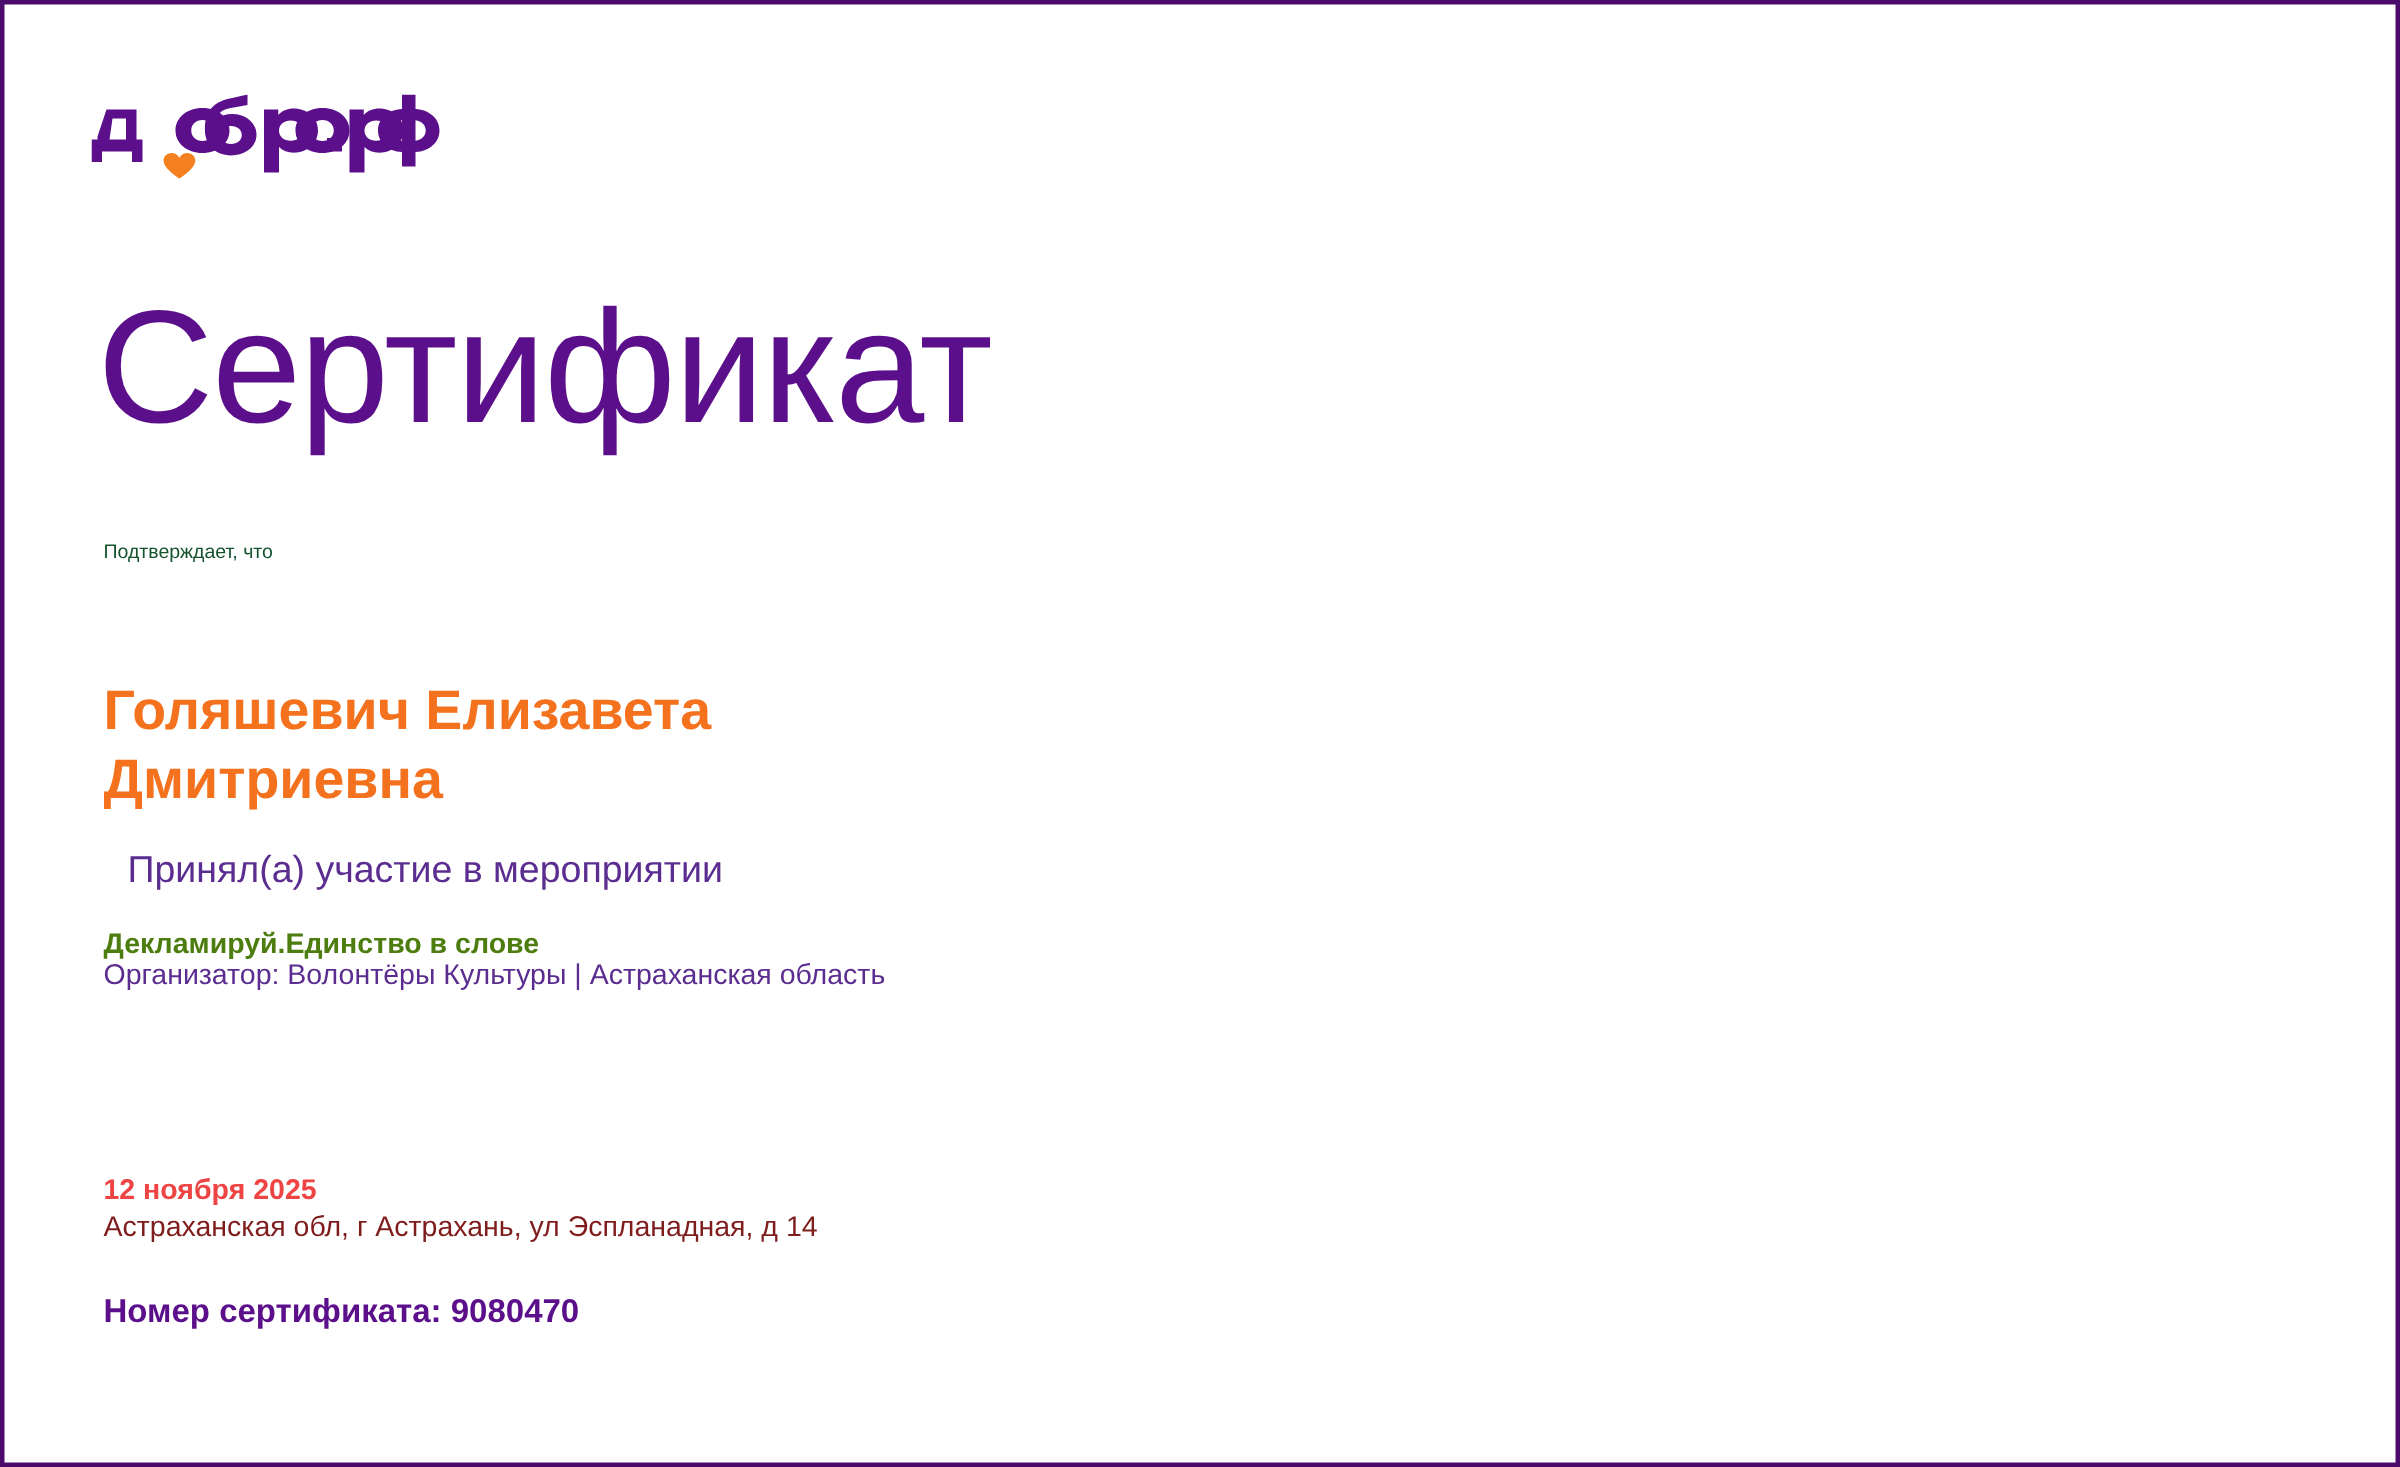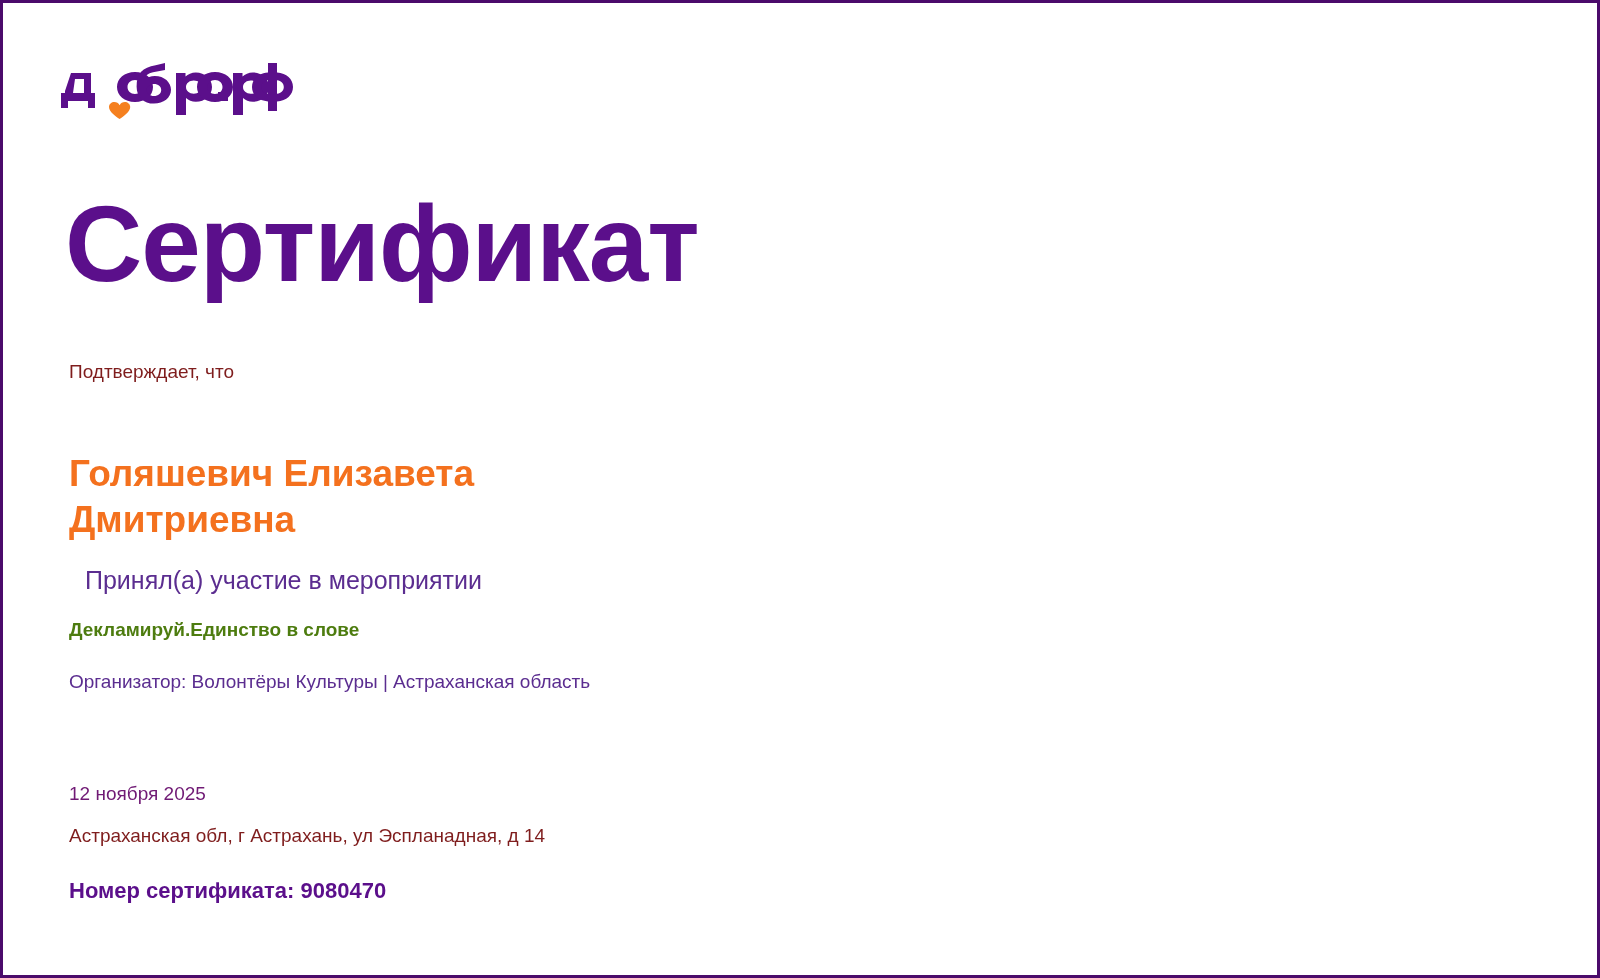--- a/index.html
+++ b/index.html
@@ -40,35 +40,35 @@
   }
 
   
   .title {
     position: absolute;
     left: 62px;
     top: 188px;
     margin: 0;
     font-size: 107px;
     line-height: 1;
-    font-weight: 700;
+    font-weight: 400;
     letter-spacing: -1px;
     color: #5B0F8B;
     white-space: nowrap;
   }
 
   
   .confirm-line {
     position: absolute;
     left: 66px;
     top: 357px;
-    font-size: 19px;
+    font-size: 13px;
     line-height: 1.3;
     font-weight: 400;
-    color: #7f1d1d;
+    color: #14532d;
   }
 
   .recipient-name {
     position: absolute;
     left: 66px;
     top: 448px;
     width: 640px;
     margin: 0;
     font-size: 37px;
     line-height: 1.25;
@@ -93,40 +93,39 @@
     top: 615px;
     font-size: 19px;
     line-height: 1.3;
     font-weight: 700;
     color: #4d7c0f;
   }
 
   .organizer-line {
     position: absolute;
     left: 66px;
-    top: 667px;
+    top: 636px;
     font-size: 19px;
     line-height: 1.3;
     font-weight: 400;
     color: #5B2D90;
   }
 
   
   .footer {
     position: absolute;
     left: 66px;
     top: 779px;
     width: 900px;
   }
   .footer-date {
     font-size: 19px;
     line-height: 1.3;
-    font-weight: 400;
-    color: #701a75;
-    margin-bottom: 17px;
+    font-weight: 700;
+    color: #ef4444;
   }
   .footer-address {
     font-size: 19px;
     line-height: 1.3;
     font-weight: 400;
     color: #7f1d1d;
     margin-bottom: 29px;
   }
   .footer-number {
     font-size: 22px;

